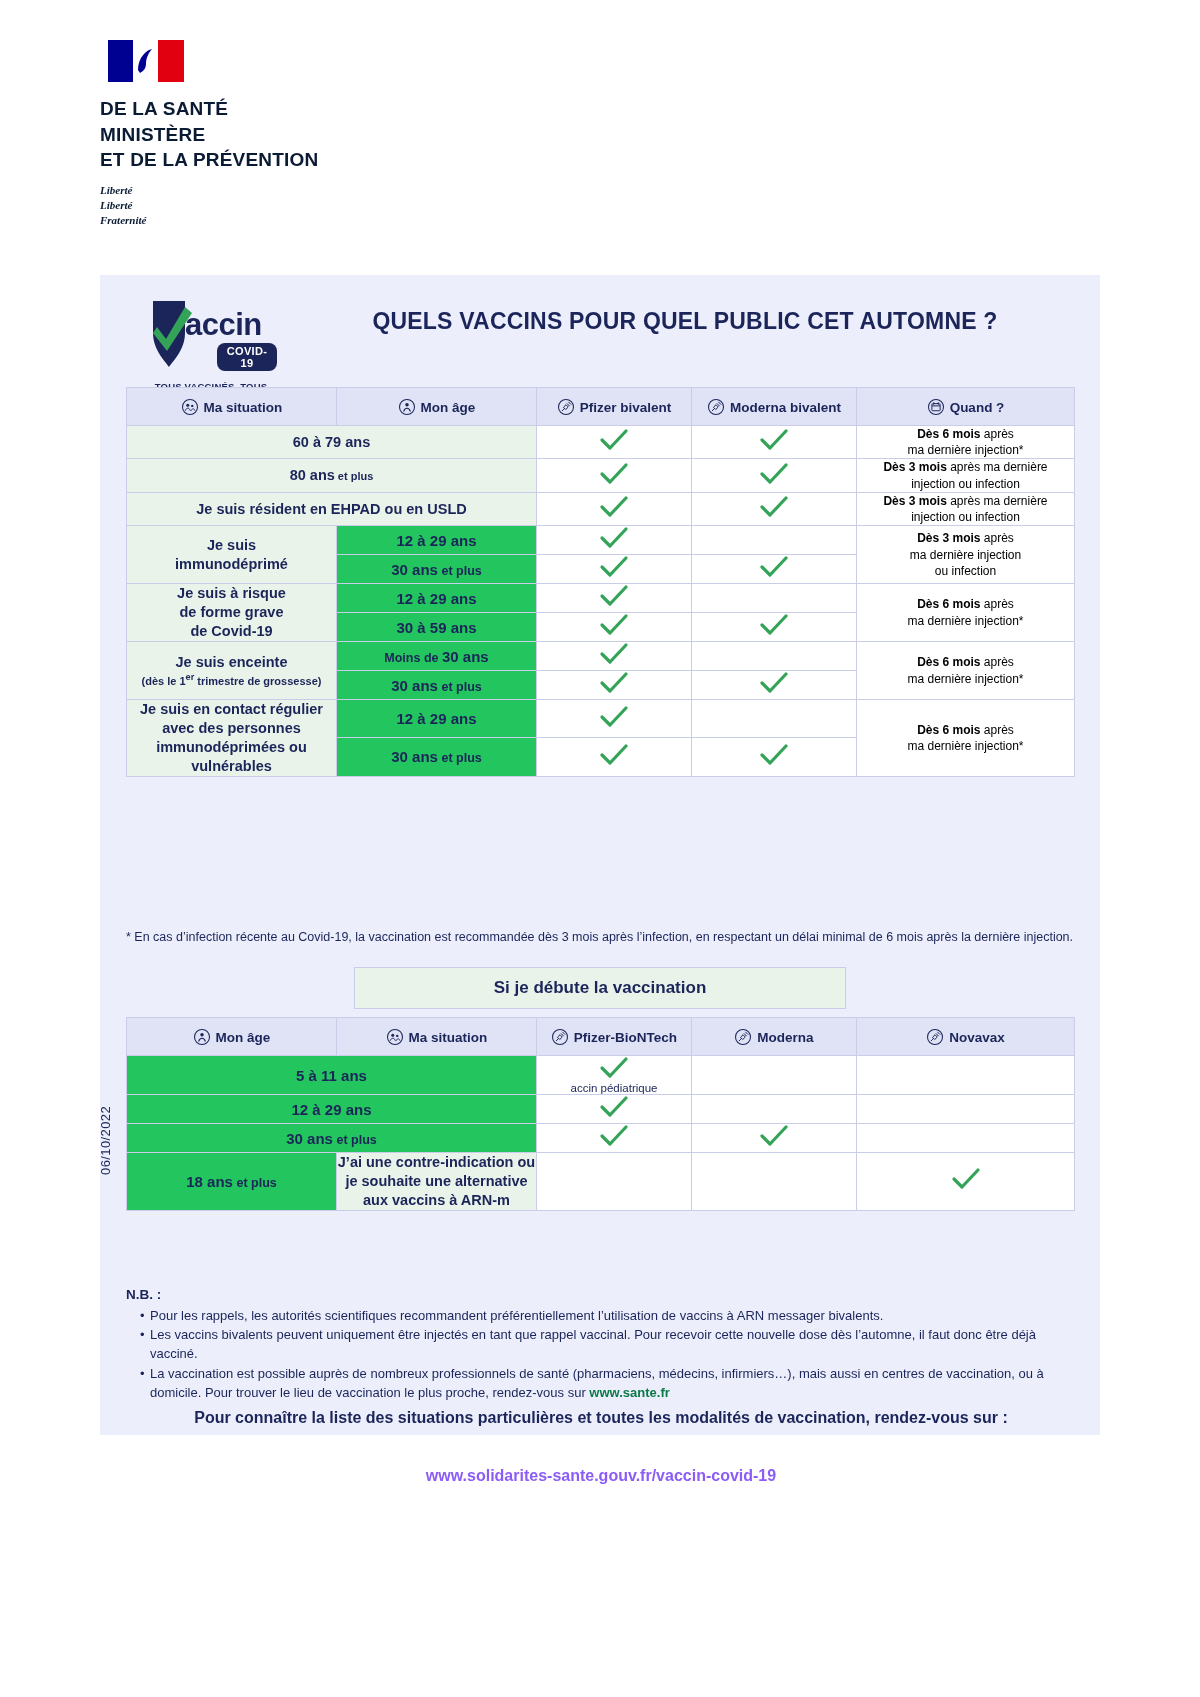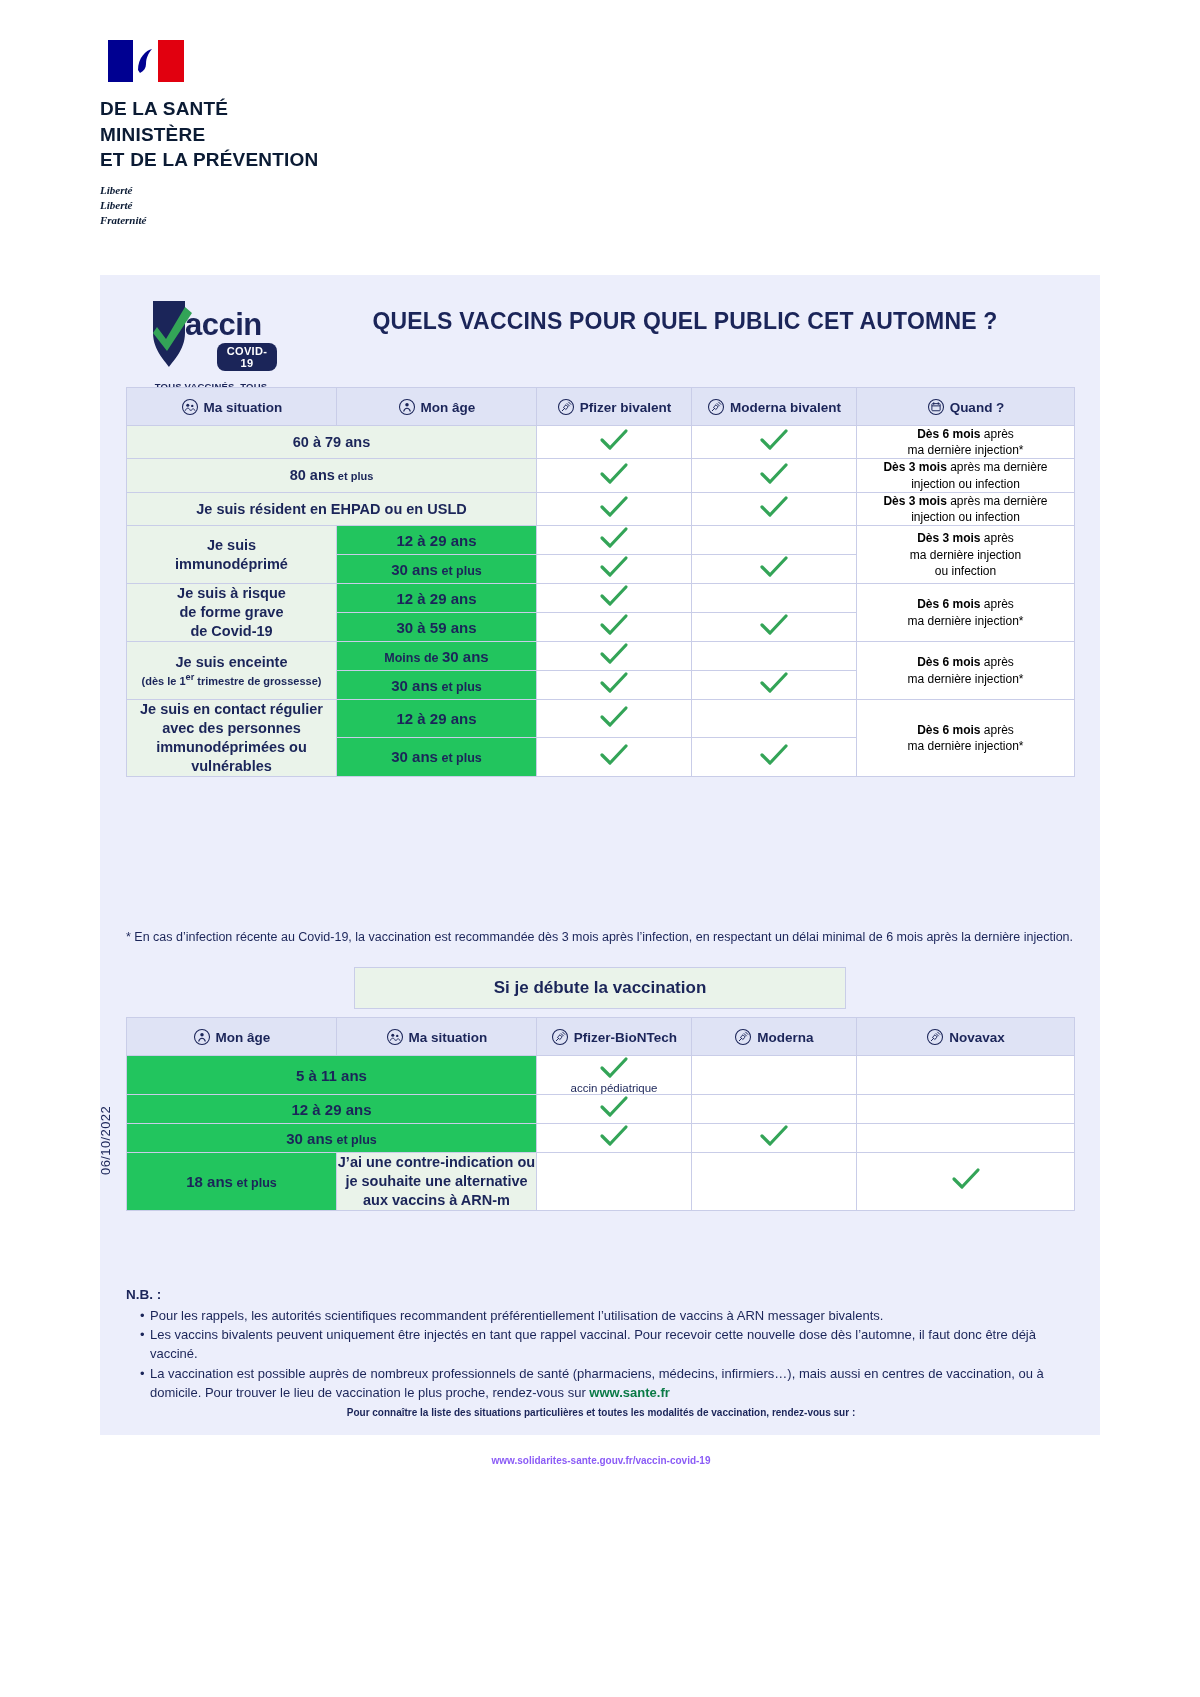--- a/index.html
+++ b/index.html
@@ -126,21 +126,21 @@
   
   .nb { position:absolute; left:26px; top:1010px; width:950px; font-size:13px; color:#1b2559; line-height:1.45; }
   .nb .nbt { font-weight:bold; font-size:13.5px; }
   .nb ul { margin:2px 0 0 0; padding-left:14px; list-style:none; }
   .nb li { position:relative; padding-left:10px; margin-bottom:1px; }
   .nb li:before { content:"•"; position:absolute; left:0; top:0; }
   .nb a { color:#0a7a46; font-weight:bold; text-decoration:none; }
 
   .cta {
     position:absolute; left:26px; top:1130px; width:950px;
-    text-align:center; font-size:10px; font-weight:bold; color:#1b2559; line-height:1.6;
+    text-align:center; font-size:16px; font-weight:bold; color:#1b2559; line-height:1.6;
   }
   .cta .url { color:#8b5cf6;margin-top:32px; }
 </style>
 </head>
 <body>
 
 <div class="header">
   <svg class="marianne" viewBox="0 0 76 42">
     <rect x="0" y="0" width="25" height="42" fill="#000091"></rect>
     <rect x="25" y="0" width="25" height="42" fill="#ffffff"></rect>

